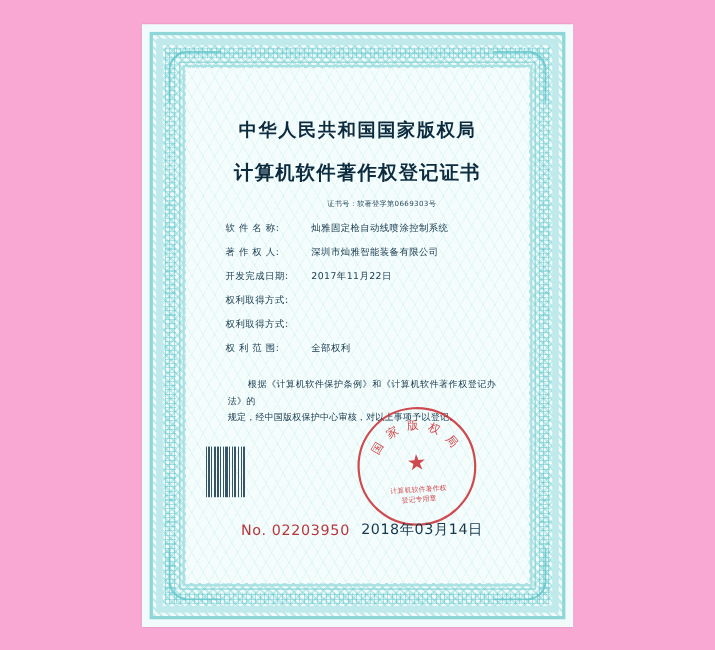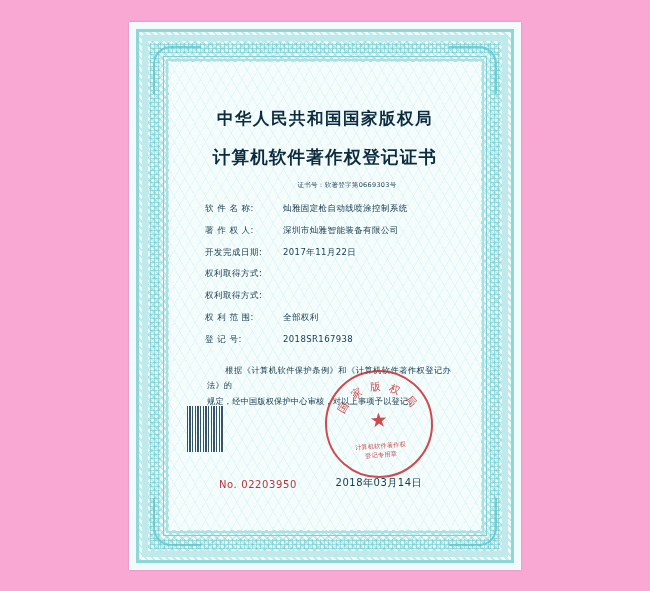--- a/index.html
+++ b/index.html
@@ -221,29 +221,29 @@
     text-align: center;
     font-size: 6.2px;
     line-height: 1.35;
     letter-spacing: .2px;
   }
 
   .doc-no {
     position: absolute;
     left: 46px;
     bottom: 36px;
-    font-size: 10px;
+    font-size: 13px;
     color: #b5363b;
     letter-spacing: .6px;
   }
   .issue-date {
     position: absolute;
-    right: 55px;
+    right: 38px;
     bottom: 36px;
-    font-size: 10px;
+    font-size: 13px;
     color: #16384b;
     letter-spacing: .5px;
   }
 </style>
 </head>
 <body>
 
 <div class="page">
 
   <div class="certificate">
@@ -291,24 +291,20 @@
 
         <div class="field-row">
           <div class="field-label">权利取得方式:</div>
         </div>
 
         <div class="field-row">
           <div class="field-label">权 利 范 围:</div>
           <div class="field-value">全部权利</div>
         </div>
 
-        <div class="field-row">
-          <div class="field-label">登 记 号:</div>
-          <div class="field-value">2018SR167938</div>
-        </div>
 
       </div>
 
       <div class="statement">
         <span class="indent"></span><span>根据《计算机软件保护条例》和《计算机软件著作权登记办法》的</span><br>
         <span>规定，经中国版权保护中心审核，对以上事项予以登记。</span>
       </div>
 
       <div class="barcode"></div>
 

